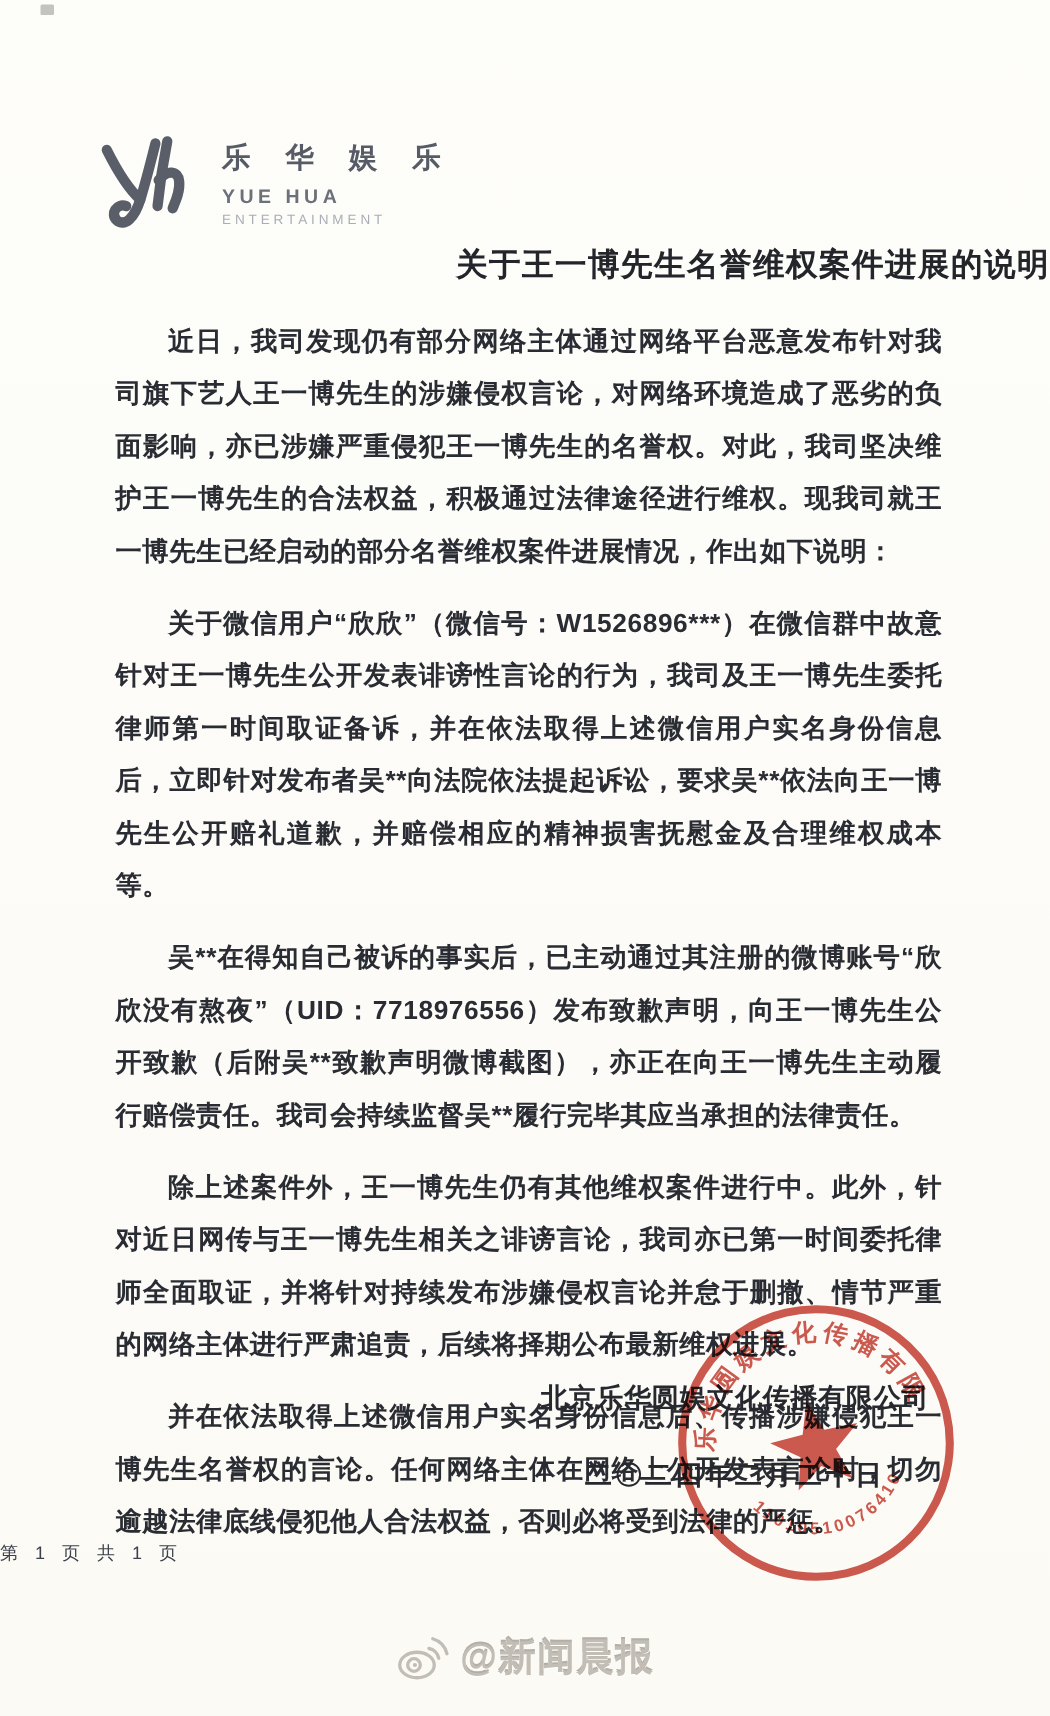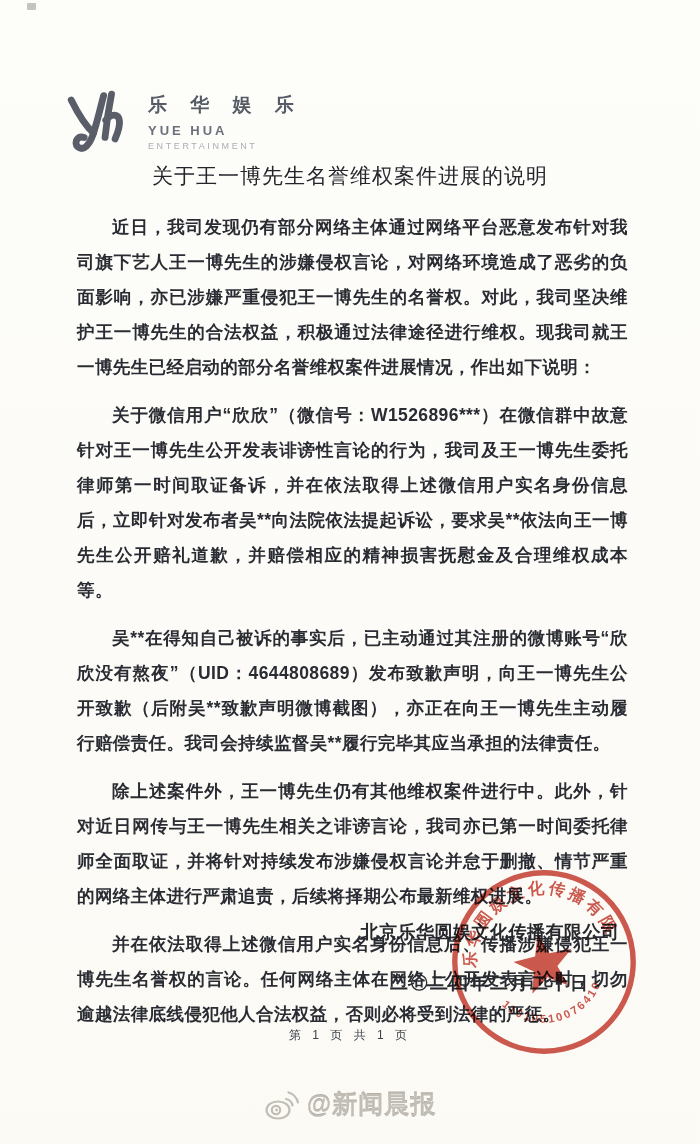--- a/index.html
+++ b/index.html
@@ -19,21 +19,21 @@
   
   .letterhead{position:absolute;left:64px;top:84px;display:flex;align-items:flex-start;}
   .monogram{width:72px;height:78px;flex:0 0 auto;}
   .brand-text{margin-left:12px;padding-top:8px;}
   .brand-cn{font-size:19px;font-weight:700;letter-spacing:9px;color:#565b66;}
   .brand-en{font-size:13px;font-weight:700;letter-spacing:3px;color:#6b707a;margin-top:5px;}
   .brand-sub{font-size:9px;letter-spacing:2.6px;color:#a9aeb6;margin-top:3px;}
   
   .doc-title{
     position:absolute;left:0;right:0;top:162px;
-    text-align:center;font-size:21px;font-weight:400;color:#23252b;
+    text-align:right;font-size:21px;font-weight:700;color:#23252b;
     letter-spacing:1px;
   }
   
   .doc-body{
     position:absolute;left:77px;right:72px;top:210px;
     font-size:17.5px;font-weight:700;line-height:35px;
     text-align:justify;letter-spacing:.4px;color:#2a2c33;
   }
   .doc-body p{margin:0 0 13px 0;text-indent:2em;}
   
@@ -45,21 +45,21 @@
   .sig-date{font-size:18px;letter-spacing:2px;margin-top:27px;}
   
   .stamp{
     position:absolute;left:446px;top:864px;width:196px;height:196px;
     transform:rotate(-13deg);
     opacity:.84;mix-blend-mode:multiply;
   }
   
   .page-footer{
     position:absolute;left:0;right:0;top:1027px;
-    text-align:center;font-size:12px;letter-spacing:4px;color:#3c414b;
+    font-size:12px;letter-spacing:4px;color:#3c414b;
   }
   
   .watermark{
     position:absolute;left:0;right:0;top:1088px;
     display:flex;justify-content:center;align-items:flex-start;gap:7px;
     color:#c2beb5;
   }
   .wm-text{font-size:25px;font-weight:700;letter-spacing:1px;
     text-shadow:0 1px 0 #ffffff,0 -1px 0 #b3afa6;}
   .wm-icon{width:36px;height:32px;}
@@ -83,21 +83,21 @@
       <div class="brand-en">YUE HUA</div>
       <div class="brand-sub">ENTERTAINMENT</div>
     </div>
   </div>
 
   <div class="doc-title">关于王一博先生名誉维权案件进展的说明</div>
 
   <div class="doc-body">
     <p>近日，我司发现仍有部分网络主体通过网络平台恶意发布针对我司旗下艺人王一博先生的涉嫌侵权言论，对网络环境造成了恶劣的负面影响，亦已涉嫌严重侵犯王一博先生的名誉权。对此，我司坚决维护王一博先生的合法权益，积极通过法律途径进行维权。现我司就王一博先生已经启动的部分名誉维权案件进展情况，作出如下说明：</p>
     <p>关于微信用户“欣欣”（微信号：W1526896***）在微信群中故意针对王一博先生公开发表诽谤性言论的行为，我司及王一博先生委托律师第一时间取证备诉，并在依法取得上述微信用户实名身份信息后，立即针对发布者吴**向法院依法提起诉讼，要求吴**依法向王一博先生公开赔礼道歉，并赔偿相应的精神损害抚慰金及合理维权成本等。</p>
-    <p>吴**在得知自己被诉的事实后，已主动通过其注册的微博账号“欣欣没有熬夜”（UID：4644808689）发布致歉声明，向王一博先生公开致歉（后附吴**致歉声明微博截图），亦正在向王一博先生主动履行赔偿责任。我司会持续监督吴**履行完毕其应当承担的法律责任。</p>
+    <p>吴**在得知自己被诉的事实后，已主动通过其注册的微博账号“欣欣没有熬夜”（UID：7718976556）发布致歉声明，向王一博先生公开致歉（后附吴**致歉声明微博截图），亦正在向王一博先生主动履行赔偿责任。我司会持续监督吴**履行完毕其应当承担的法律责任。</p>
     <p>除上述案件外，王一博先生仍有其他维权案件进行中。此外，针对近日网传与王一博先生相关之诽谤言论，我司亦已第一时间委托律师全面取证，并将针对持续发布涉嫌侵权言论并怠于删撤、情节严重的网络主体进行严肃追责，后续将择期公布最新维权进展。</p>
     <p>并在依法取得上述微信用户实名身份信息后、传播涉嫌侵犯王一博先生名誉权的言论。任何网络主体在网络上公开发表言论时，切勿逾越法律底线侵犯他人合法权益，否则必将受到法律的严惩。</p>
   </div>
 
   <div class="signature">
     <div class="sig-company">北京乐华圆娱文化传播有限公司</div>
     <div class="sig-date">二〇二四年二月二十日</div>
   </div>
 
   <svg class="stamp" viewBox="0 0 200 200">

